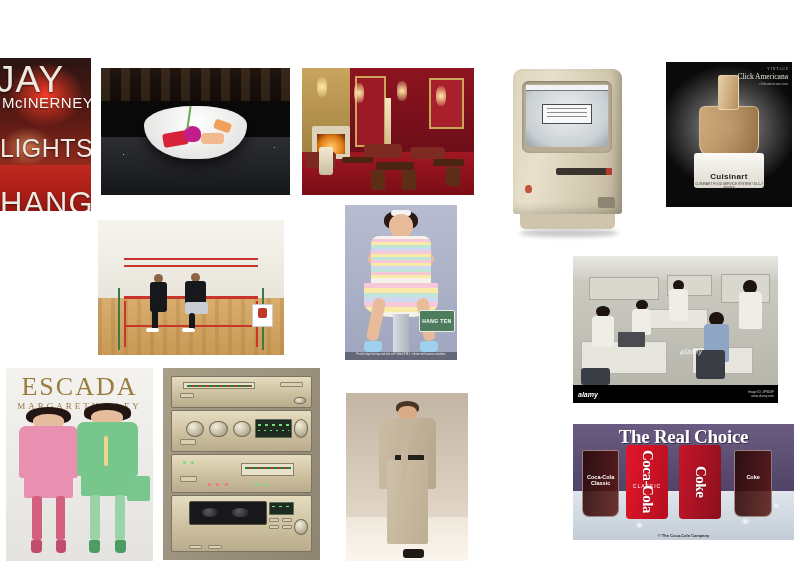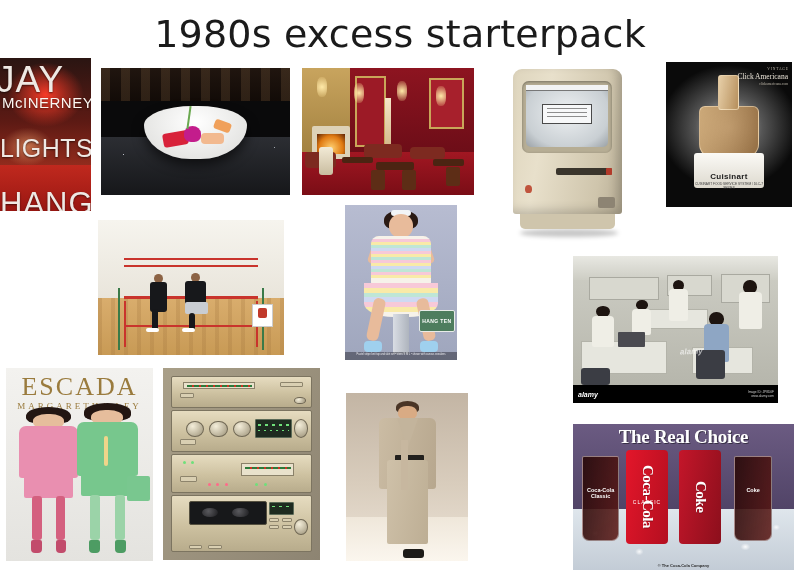--- a/index.html
+++ b/index.html
@@ -334,21 +334,20 @@
     text-shadow:1px 0 0 rgba(0,0,0,.3);
   }
   .coke .can .sm{ position:absolute; left:0; top:52%; width:100%; text-align:center; color:#fff; font-size:5px; letter-spacing:1px;}
   .coke .foot{ position:absolute; left:0; bottom:2px; width:100%; text-align:center; font-size:4px; color:#2b2b2b; font-weight:700;}
 </style>
 </head>
 <body>
 
 <div id="meme">
 
-  <div class="title">1980s excess starterpack</div>
 
   <div class="panel book" style="left:0px; top:58px; width:91px; height:153px;">
     <div class="neon"></div>
     <div class="floor"></div>
     <div class="bk-text">
       <div class="l-jay">JAY</div>
       <div class="l-mc">McINERNEY</div>
       <div class="l-li">LIGHTS,</div>
       <div class="l-city">HANG</div>
     </div>
@@ -600,21 +599,21 @@
     <div class="face"></div>
     <div class="shirt"></div>
     <div class="jkt"></div>
     <div class="lapel"></div>
     <div class="belt"></div>
     <div class="pants"></div>
     <div class="scarf"></div>
     <div class="shoe"></div>
   </div>
 
-  <div class="panel coke" style="left:573px; top:424px; width:221px; height:146px;">
+  <div class="panel coke" style="left:573px; top:424px; width:221px; height:116px;">
     <div class="sky"></div>
     <div class="ice"></div>
     <div class="headline">The Real Choice</div>
 
     <div class="glass" style="left:4%;">
       <span>Coca-Cola Classic</span>
     </div>
 
     <div class="can red" style="left:24%;">
       <div class="vert">

